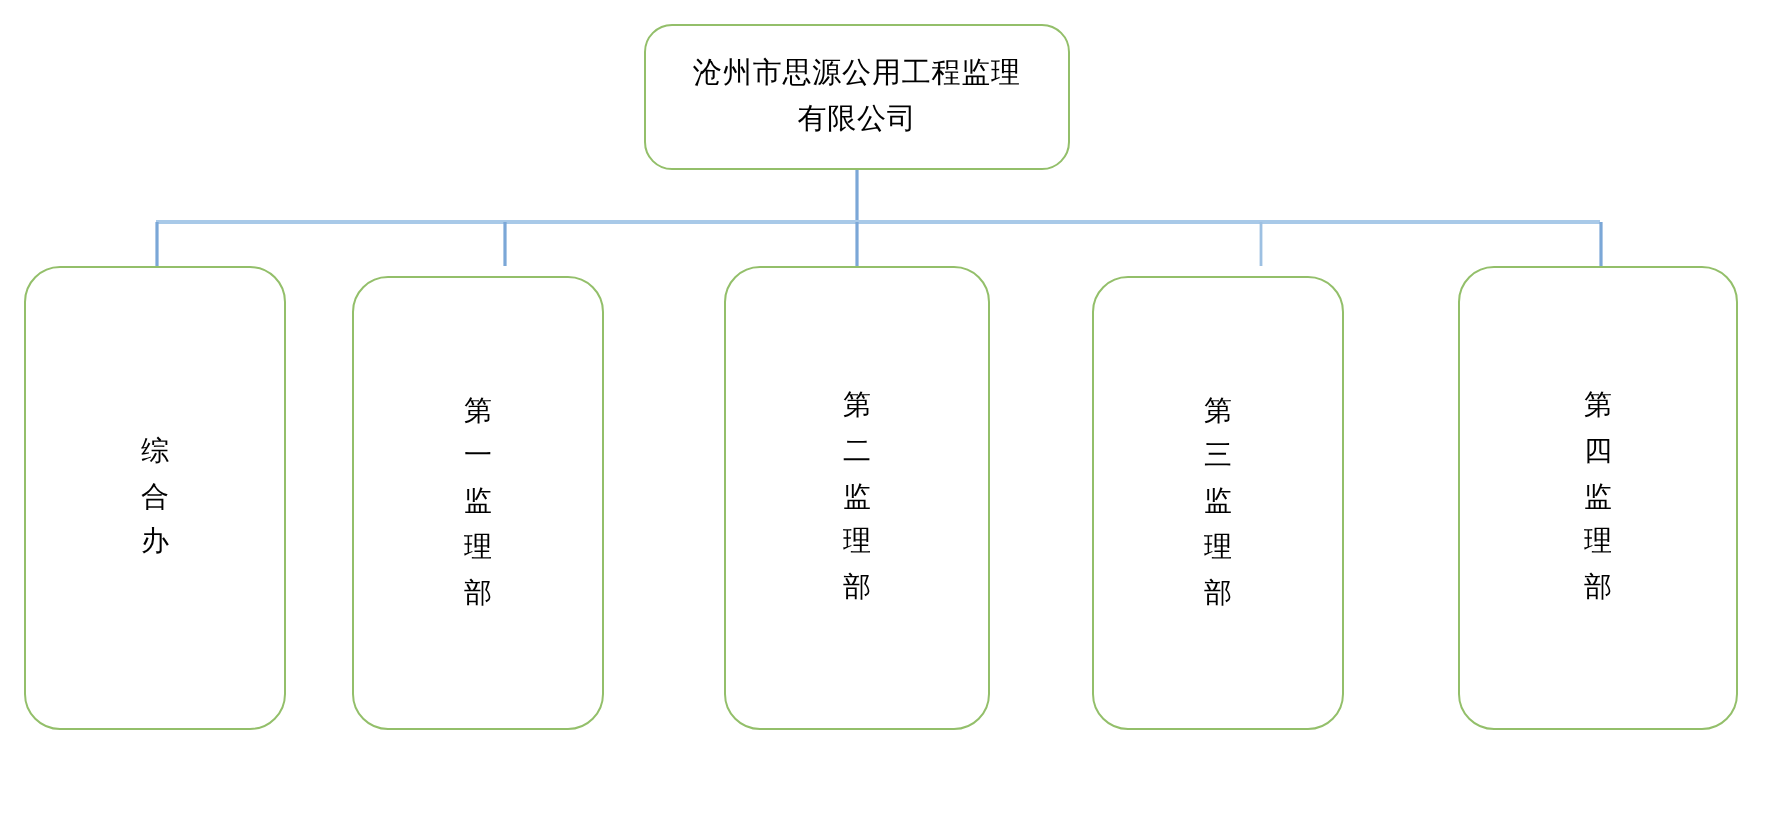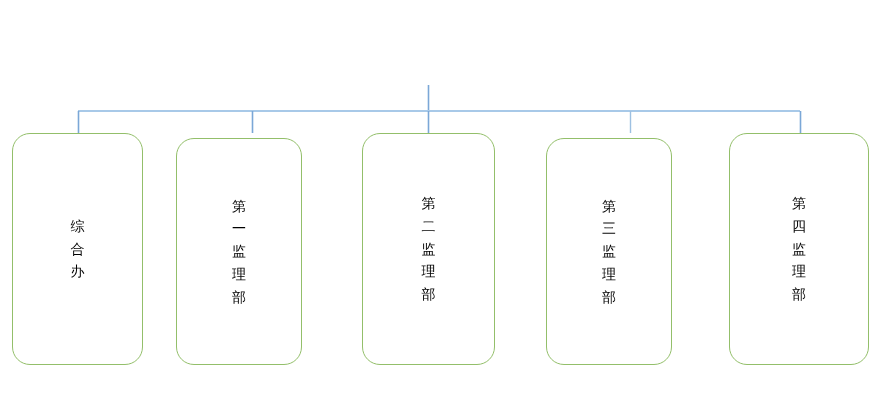--- a/index.html
+++ b/index.html
@@ -70,20 +70,24 @@
 
     <line x1="78" y1="111" x2="800" y2="111" stroke="#a8c9e8" stroke-width="2"></line>
 
     <line x1="78.5" y1="111" x2="78.5" y2="133" stroke="#7ba7d7" stroke-width="1.6"></line>
     <line x1="252.5" y1="111" x2="252.5" y2="133" stroke="#7ba7d7" stroke-width="1.6"></line>
     <line x1="428.5" y1="111" x2="428.5" y2="133" stroke="#7ba7d7" stroke-width="1.6"></line>
     <line x1="630.5" y1="111" x2="630.5" y2="133" stroke="#9dc0e2" stroke-width="1.4"></line>
     <line x1="800.5" y1="111" x2="800.5" y2="133" stroke="#7ba7d7" stroke-width="1.6"></line>
   </svg>
 
+  <div class="node root" style="left:322px; top:12px; width:213px; height:73px;">
+    <div class="node-label">沧州市思源公用工程监理
+有限公司</div>
+  </div>
 
   <div class="node child" style="left:12px; top:133px; width:131px; height:232px;">
     <div class="node-label">综
 合
 办</div>
   </div>
 
   <div class="node child" style="left:176px; top:138px; width:126px; height:227px;">
     <div class="node-label">第
 一

